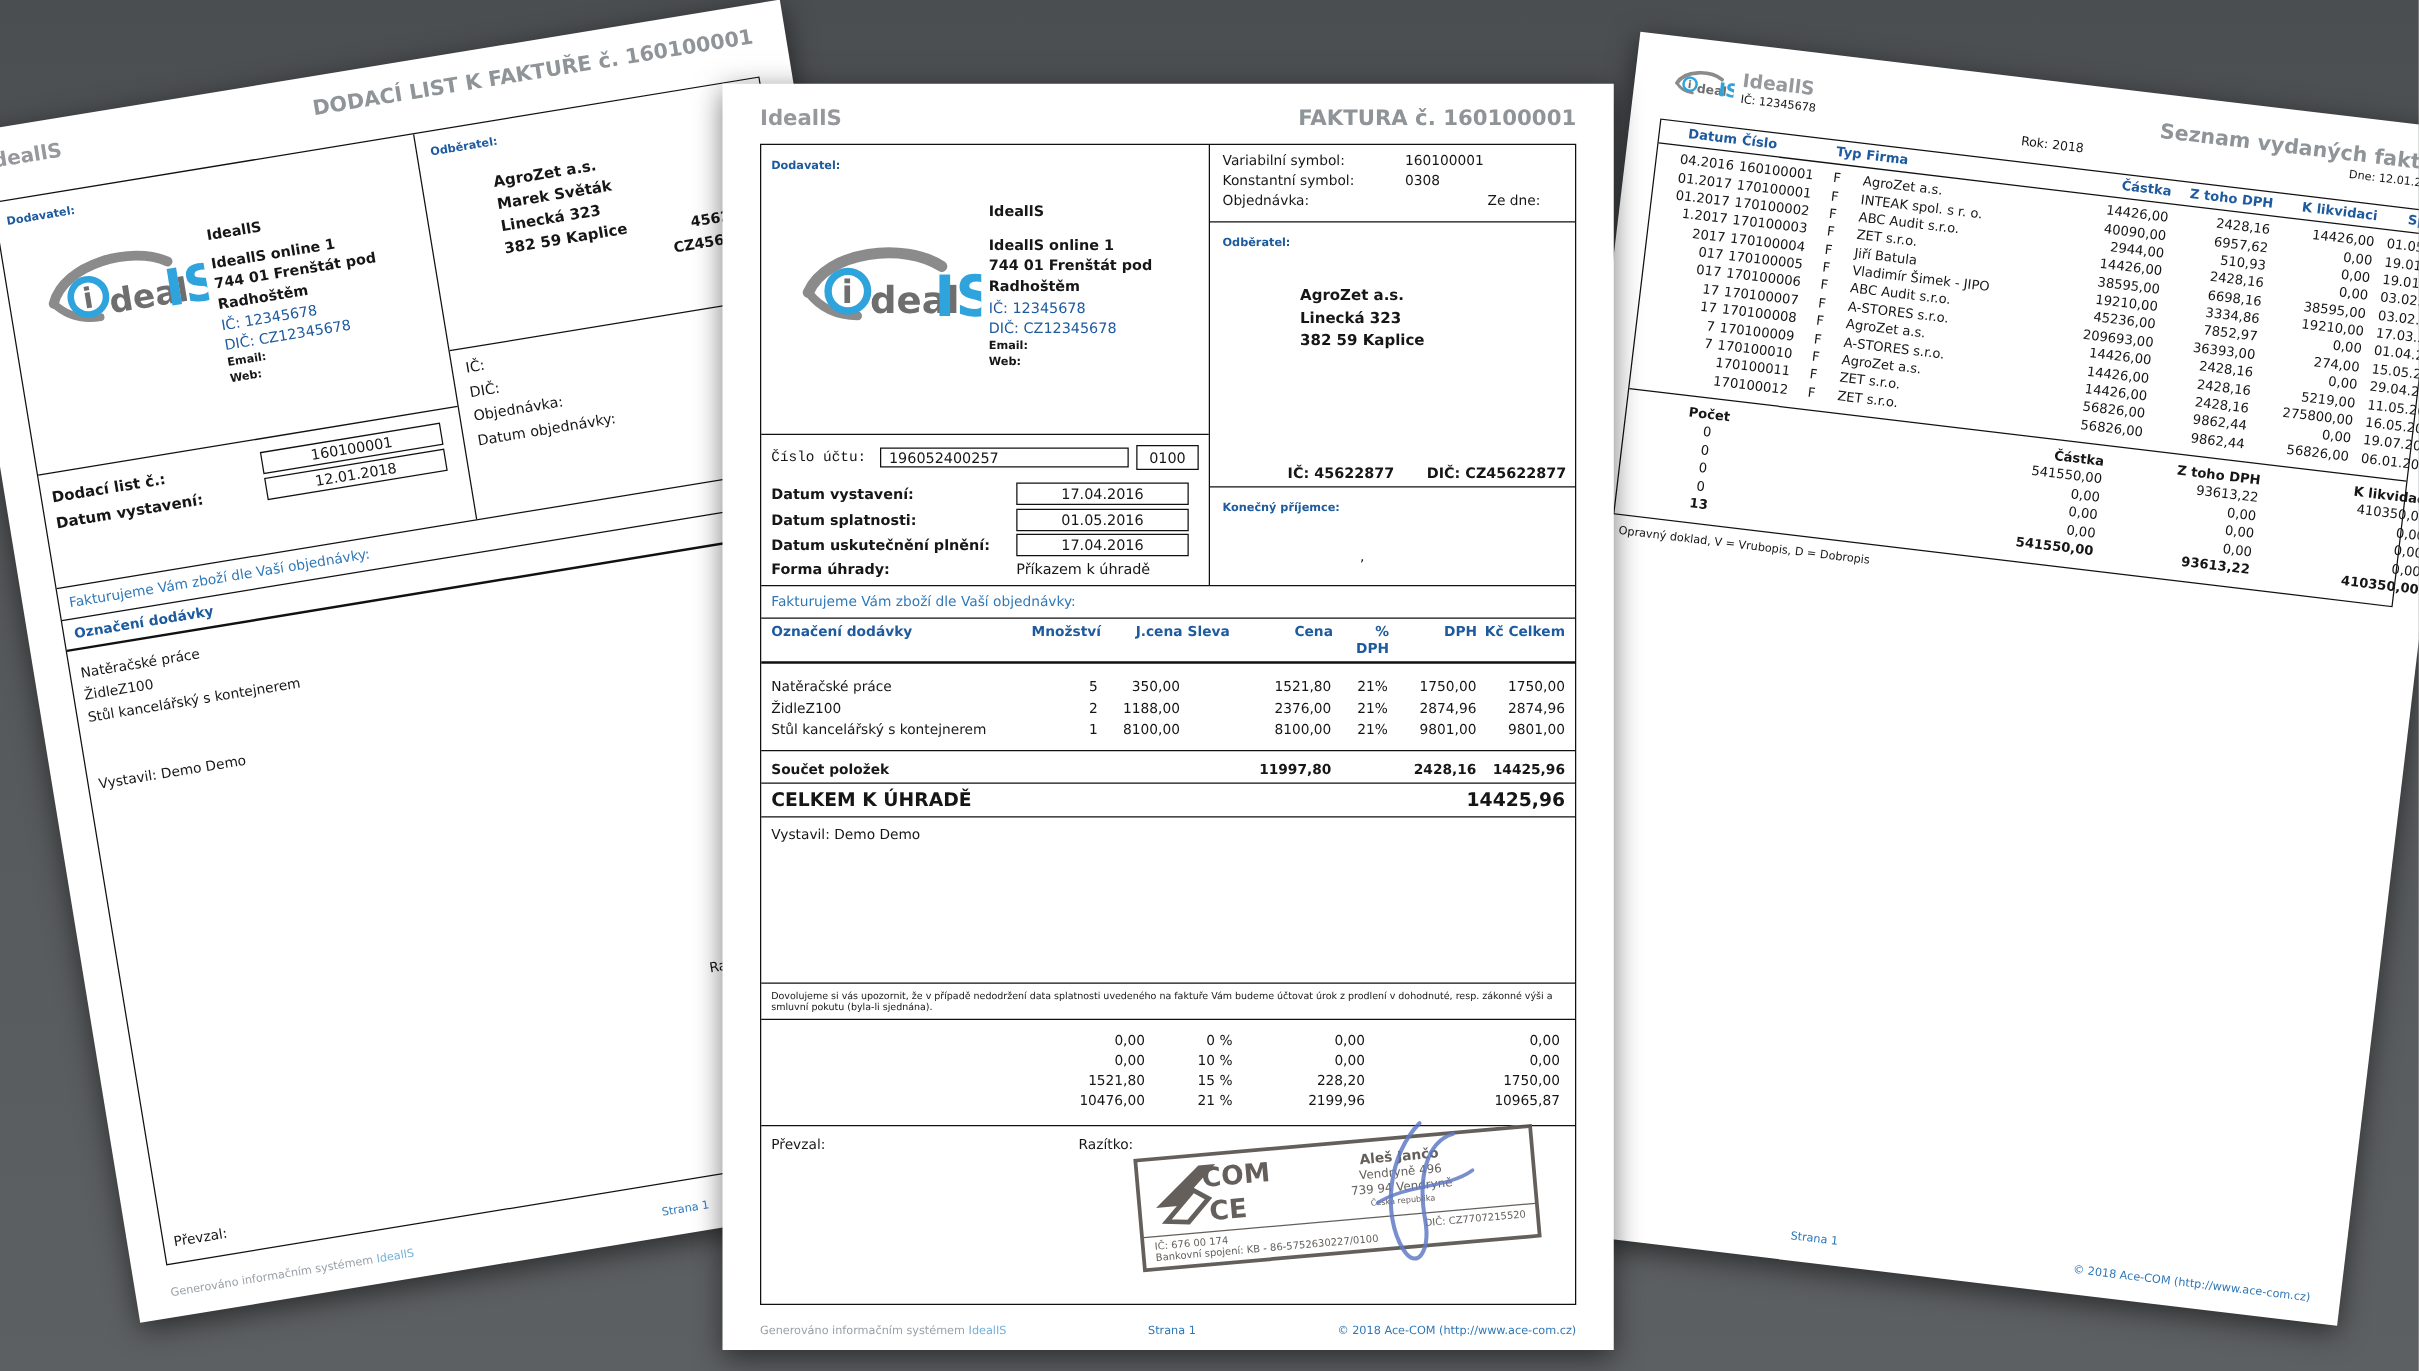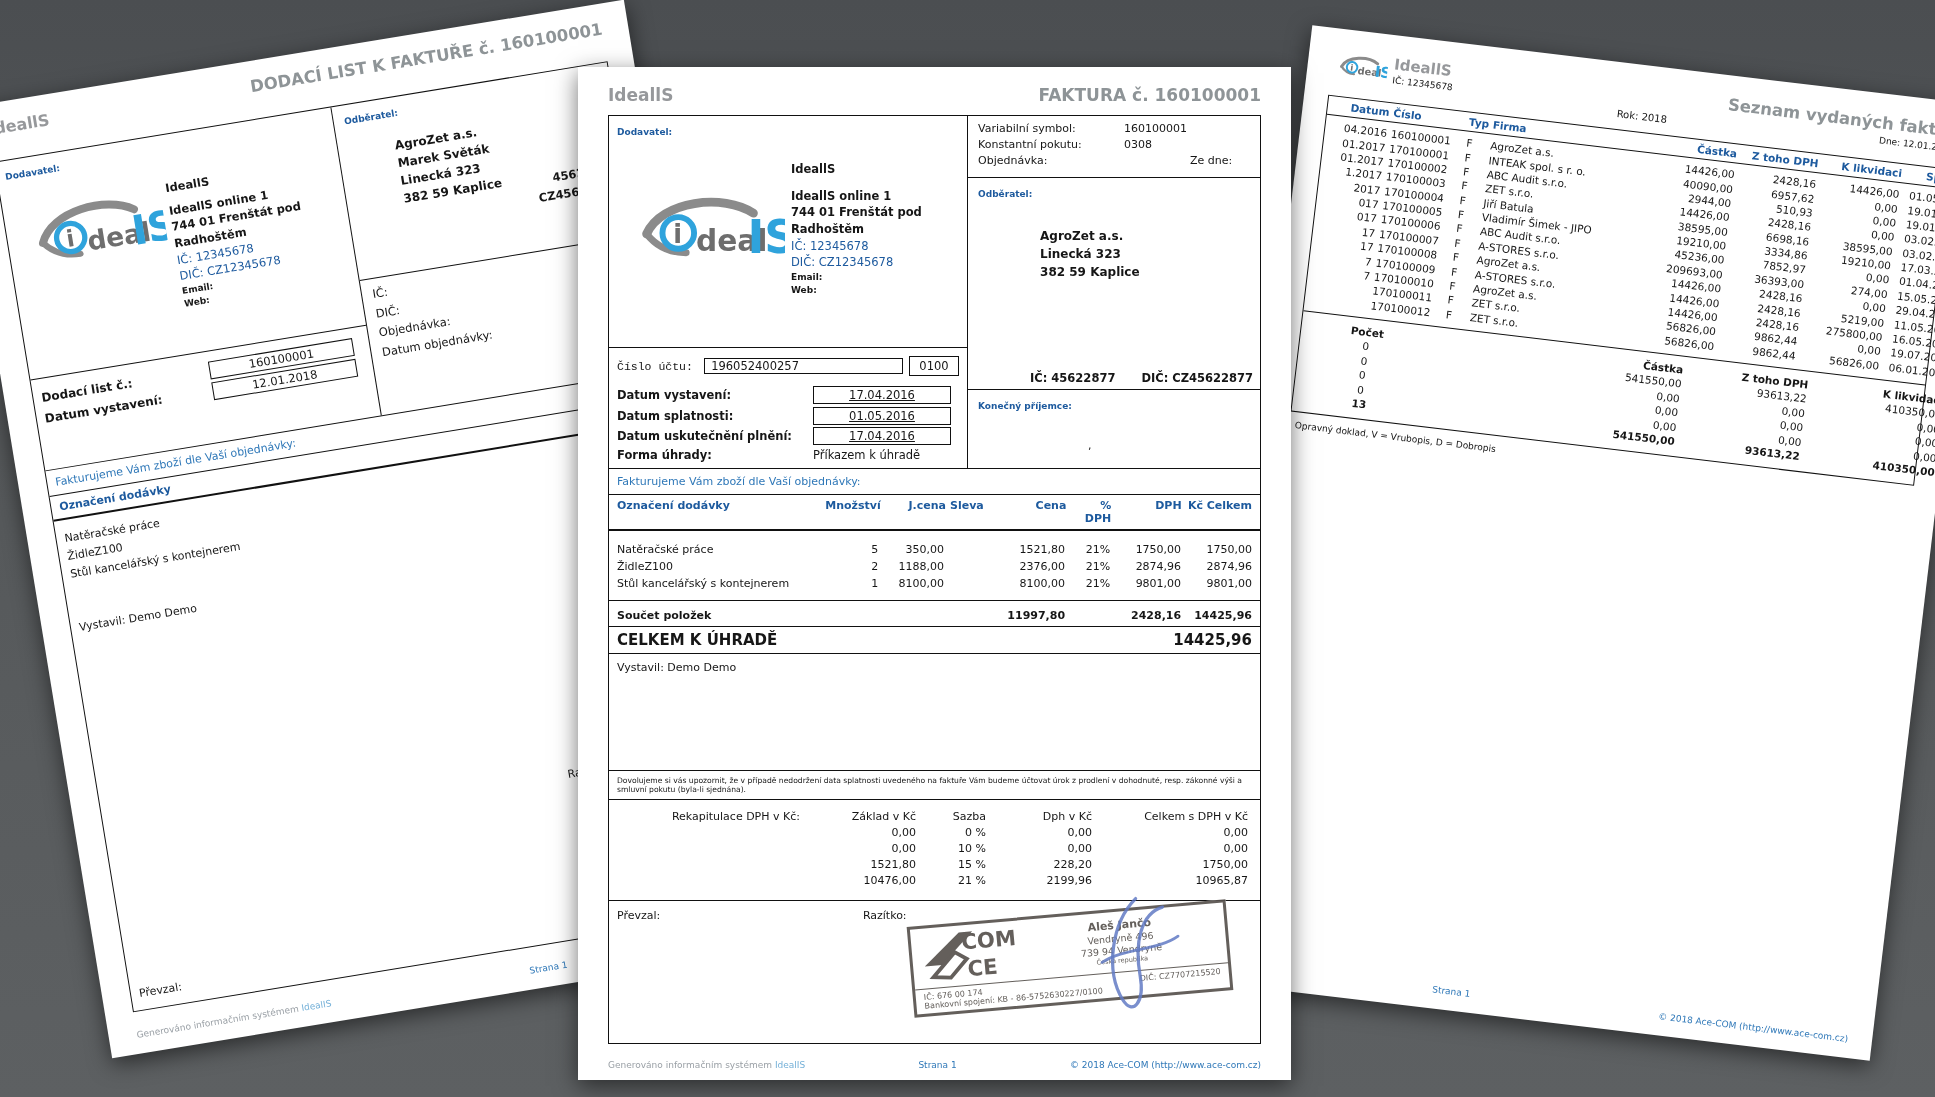--- a/index.html
+++ b/index.html
@@ -34,21 +34,21 @@
   .col-r{width:45%;display:flex;flex-direction:column;}
   .supplier{height:242px;border-bottom:1.6px solid #111;padding:4px 8px;position:relative;}
   .sup-flex{display:flex;margin-top:22px;}
   .sup-txt{margin-left:6px;font-size:11.5px;line-height:1.45;}
   .acct{padding:8px 8px 4px;font-size:11.5px;}
   .acct-row{display:flex;align-items:center;margin-bottom:10px;}
   .acct-num{width:212px;padding:0 6px;font-size:11.5px;text-align:left;}
   .acct-bank{width:46px;margin-left:6px;padding:2px 4px;font-size:11.5px;}
   .drow{display:flex;align-items:center;margin-bottom:2.5px;}
   .dlabel{width:196px;font-weight:bold;font-size:11.5px;}
-  .dval{width:128px;padding:1px 4px;font-size:11.5px;text-decoration:underline;}
+  .dval{width:128px;padding:1px 4px;font-size:11.5px;}
   .varsym{padding:6px 10px;border-bottom:1.6px solid #111;font-size:11px;height:62px;box-sizing:border-box;}
   .vrow{display:flex;margin-bottom:3px;gap:24px;}
   .vlab{width:122px;}
   .odb{border-bottom:1.6px solid #111;height:212px;padding:4px 10px;position:relative;box-sizing:border-box;}
   .odb-lines{margin:26px 0 0 62px;font-weight:bold;font-size:12px;line-height:1.5;}
   .odb-ic{position:absolute;left:62px;bottom:4px;font-weight:bold;font-size:11.5px;}
   .konecny{flex:1;padding:4px 10px;position:relative;}
   .sec-intro{padding:6px 8px;border-bottom:1px solid #111;font-size:11px;}
   .ig{display:grid;grid-template-columns:4fr 1fr 1.2fr .9fr 1.3fr .8fr 1.3fr 1.3fr;column-gap:4px;padding:2px 8px;font-size:11px;}
   .ihead{color:#1d5a9e;font-weight:bold;border-bottom:2px solid #111;padding-top:4px;padding-bottom:4px;}
@@ -531,21 +531,21 @@
           </div>
         </div>
       </div>
       <div class="col-r">
         <div class="varsym">
           <div class="vrow">
             <span class="vlab">Variabilní symbol:</span>
             <span>160100001</span>
           </div>
           <div class="vrow">
-            <span class="vlab">Konstantní pokutu:</span>
+            <span class="vlab">Konstantní symbol:</span>
             <span>0308</span>
           </div>
           <div class="vrow">
             <span style="width:188px;">Objednávka:</span>
             <span>Ze dne:</span>
           </div>
         </div>
         <div class="odb">
           <span class="blab">Odběratel:</span>
           <div class="odb-lines">
@@ -623,27 +623,20 @@
       </div>
     </div>
     <div class="celkem">
       <span>CELKEM K ÚHRADĚ</span>
       <span>14425,96</span>
     </div>
     <div class="vystavil">Vystavil: Demo Demo</div>
     <div class="spacer"></div>
     <div class="disclaimer tiny">Dovolujeme si vás upozornit, že v případě nedodržení data splatnosti uvedeného na faktuře Vám budeme účtovat úrok z prodlení v dohodnuté, resp. zákonné výši a smluvní pokutu (byla-li sjednána).</div>
     <div class="recap">
-      <div class="rk b">
-        <span class="ra" style="font-weight:normal;">Rekapitulace DPH v Kč:</span>
-        <span class="ra" style="font-weight:normal;">Základ v Kč</span>
-        <span class="ra" style="font-weight:normal;">Sazba</span>
-        <span class="ra" style="font-weight:normal;">Dph v Kč</span>
-        <span class="ra" style="font-weight:normal;">Celkem s DPH v Kč</span>
-      </div>
       <div>
 
           <div class="rk">
             <span></span>
             <span class="ra">0,00</span>
             <span class="ra">0 %</span>
             <span class="ra">0,00</span>
             <span class="ra">0,00</span>
           </div>
 

